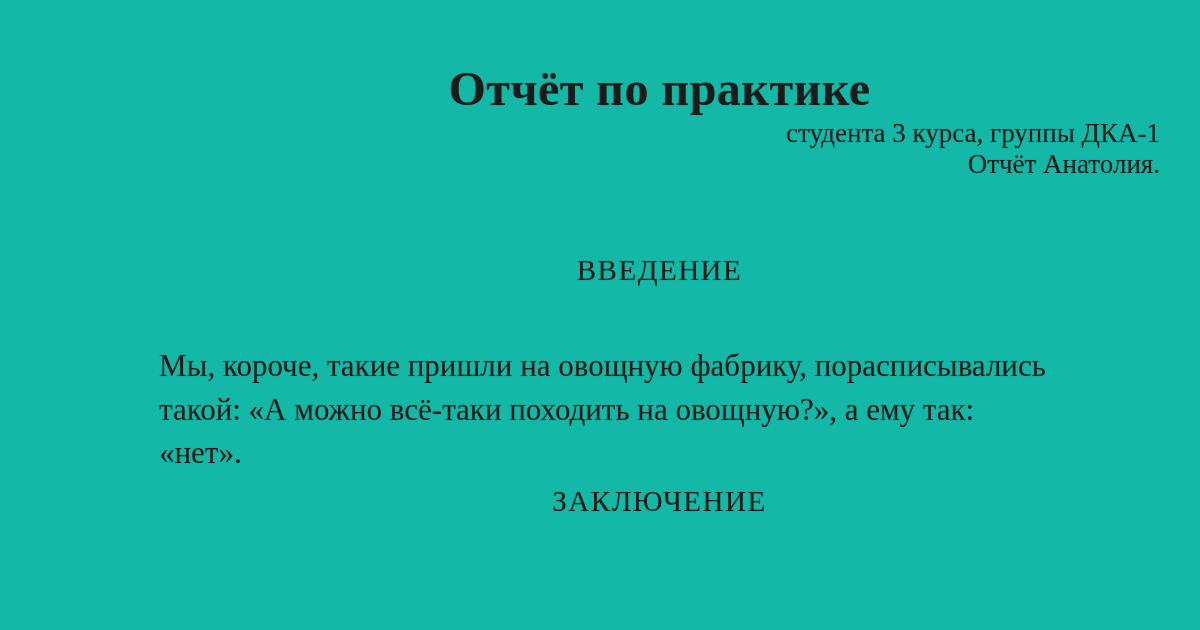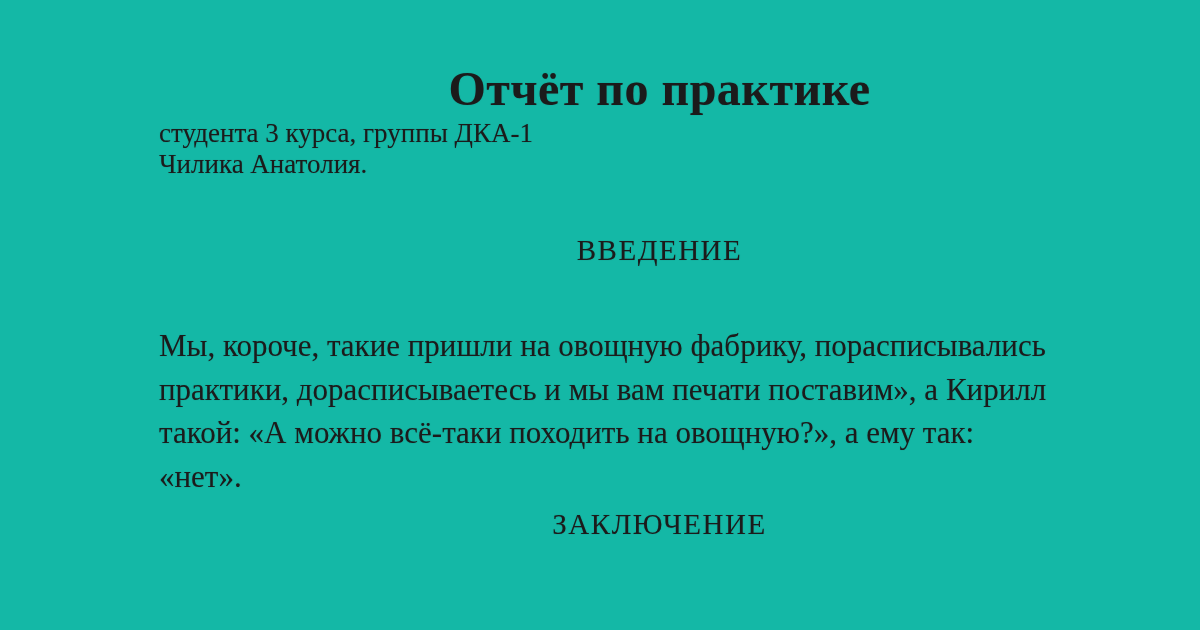--- a/index.html
+++ b/index.html
@@ -27,38 +27,38 @@
     margin: 0;
     text-align: center;
     font-size: 48px;
     font-weight: 700;
     line-height: 1.05;
     letter-spacing: 0.5px;
     white-space: nowrap;
   }
   .byline {
     margin-top: 4px;
-    text-align: left;
+    text-align: right;
     font-size: 27px;
     line-height: 31px;
   }
   .byline-line {
     white-space: nowrap;
   }
   .section-heading {
     margin: 0;
     text-align: center;
     font-size: 29px;
     font-weight: 400;
     letter-spacing: 1.5px;
     line-height: 35px;
     white-space: nowrap;
   }
   .heading-intro {
-    margin-top: 53px;
+    margin-top: 73px;
   }
   .heading-conclusion {
     margin-top: 9px;
   }
   .paragraph {
     font-size: 31px;
     line-height: 43.5px;
     margin: 0;
   }
   .paragraph-intro {
@@ -74,28 +74,27 @@
 </head>
 <body>
 
 <div class="page">
   <div class="content">
 
     <h1 class="title">Отчёт по практике</h1>
 
     <div class="byline">
       <div class="byline-line">студента 3 курса, группы ДКА-1</div>
-      <div class="byline-line">Чилика Анатолия.</div>
+      <div class="byline-line">Отчёт Анатолия.</div>
     </div>
 
     <h2 class="section-heading heading-intro">ВВЕДЕНИЕ</h2>
 
     <div class="paragraph paragraph-intro">
       <div class="text-line">Мы, короче, такие пришли на овощную фабрику, порасписывались</div>
-      <div class="text-line">практики, дорасписываетесь и мы вам печати поставим», а Кирилл</div>
       <div class="text-line">такой: «А можно всё-таки походить на овощную?», а ему так:</div>
       <div class="text-line">«нет».</div>
     </div>
 
     <h2 class="section-heading heading-conclusion">ЗАКЛЮЧЕНИЕ</h2>
 
 
   </div>
 </div>
 

